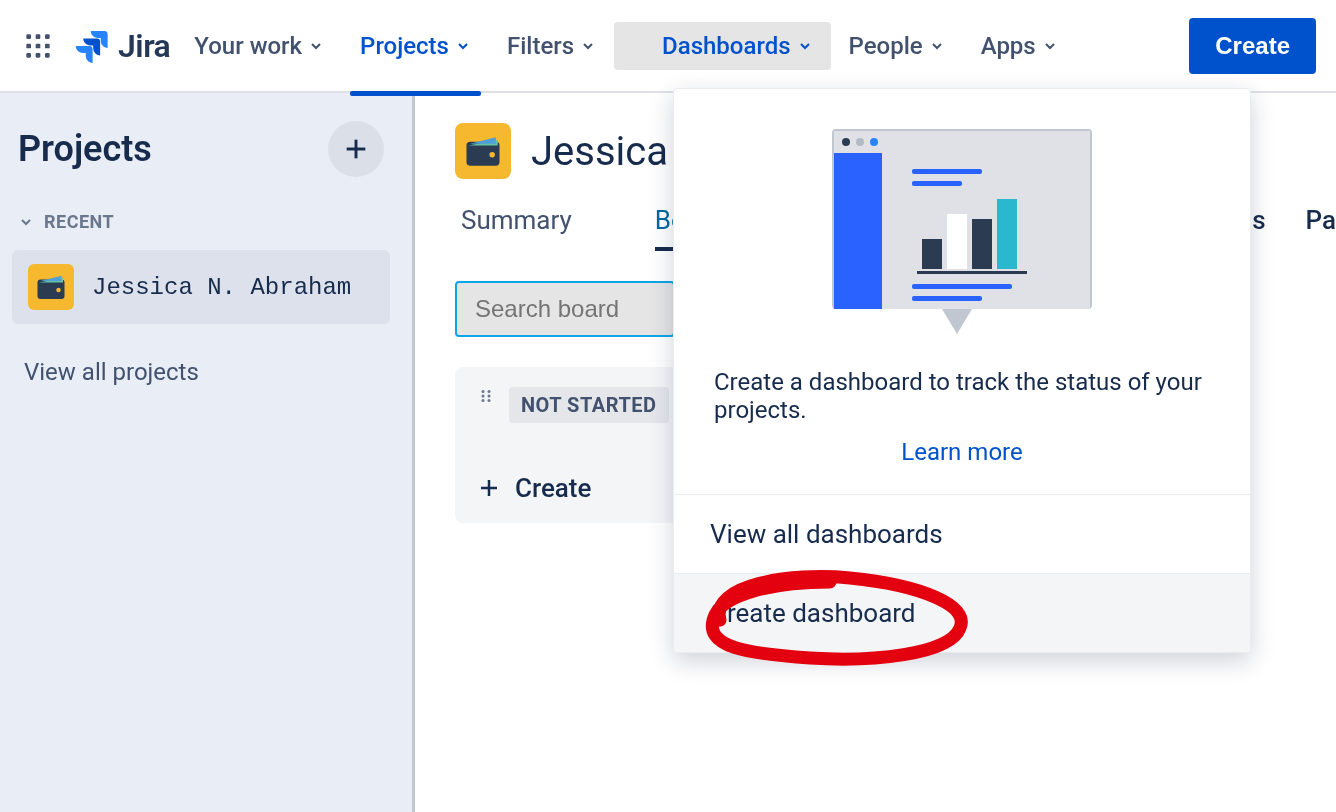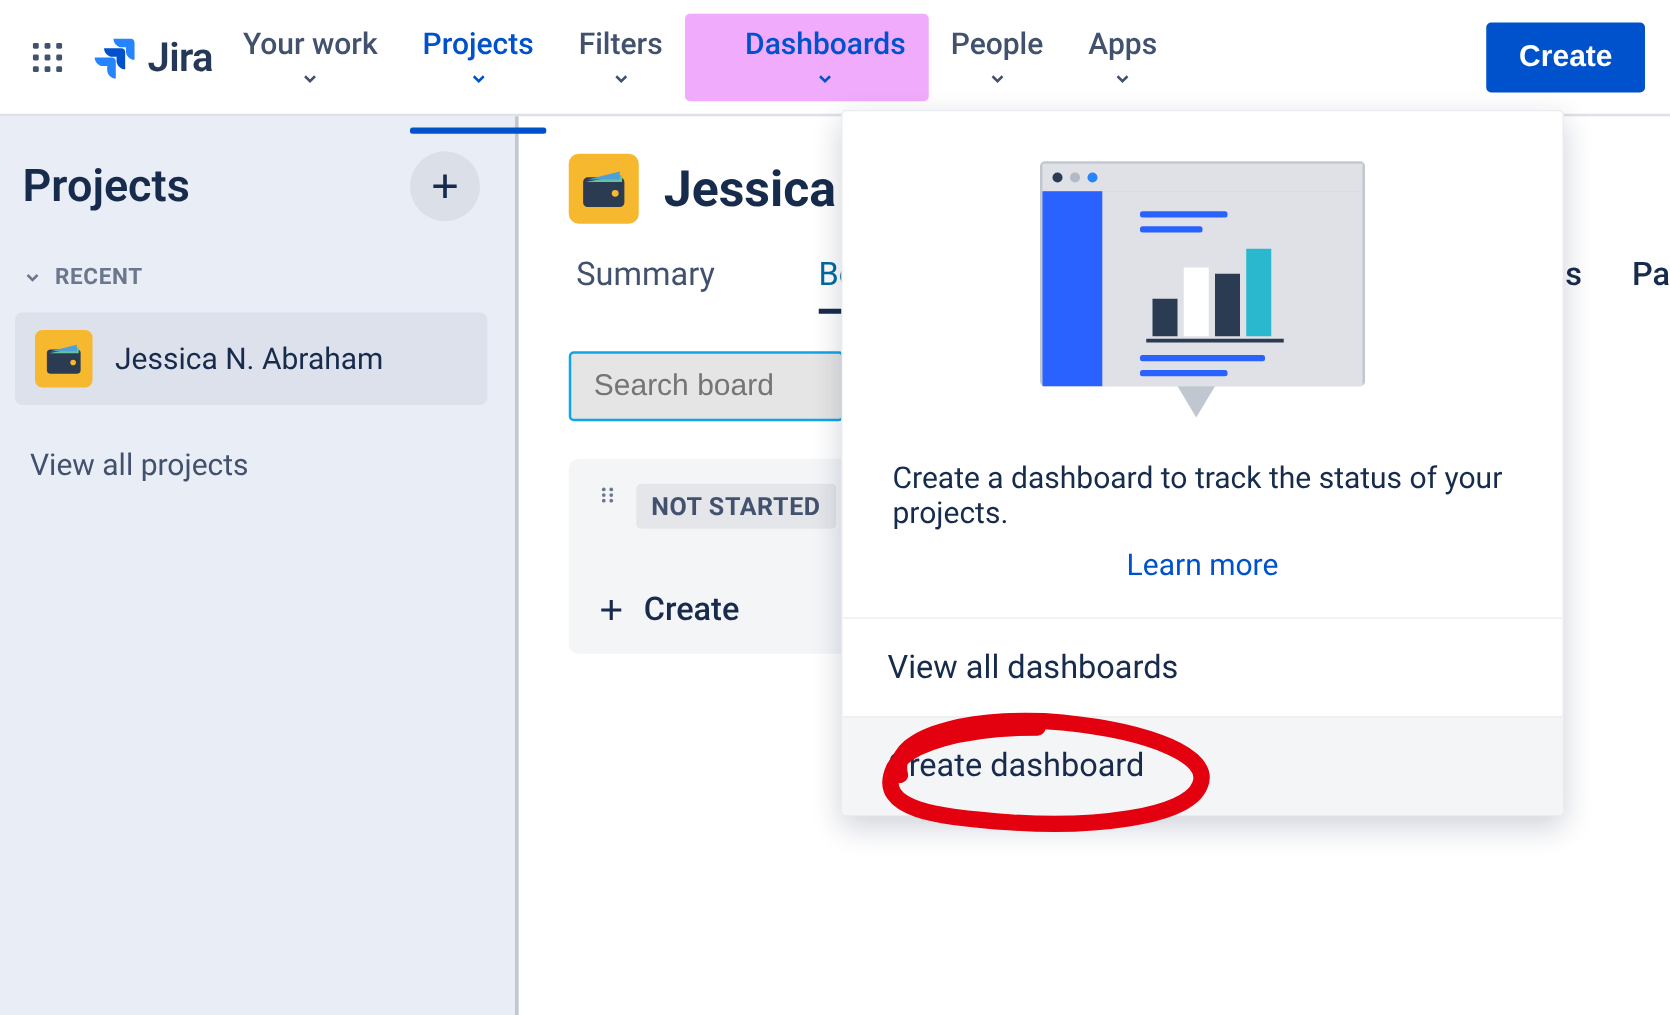--- a/index.html
+++ b/index.html
@@ -34,28 +34,27 @@
   .jira-logo-text { font-size:32px; font-weight:600; color:#253858; letter-spacing:-0.5px;}
   .nav-items { display:flex; align-items:center; gap:0; }
   .nav-item {
     display:flex; align-items:center; gap:6px;
     padding: 10px 18px;
     font-size:24px; font-weight:500;
     color:#42526E;
     cursor:pointer;
     border-radius:4px;
     position:relative;
-    flex-direction:column;
   }
   .nav-item.active { color:#0052CC; }
   .nav-item.active::after {
     content:""; position:absolute; left:8px; right:8px; bottom:-26px;
     height:5px; background:#0052CC; border-radius:2px;
   }
-  .nav-item.opened { background:#f0abfc; color:#0052CC;padding-left:48px; }
+  .nav-item.opened { background:#e5e5e5; color:#0052CC;padding-left:48px; }
   .nav-chevron { width:16px; height:16px; }
   .create-btn {
     margin-left:auto;
     background:#0052CC; color:#fff;
     font-size:24px; font-weight:600;
     padding:14px 26px; border:none; border-radius:4px;
     cursor:pointer;
   }
   
   .body-wrap { display:flex; height:calc(100% - 93px); background:#E9EDF6; }
@@ -70,35 +69,36 @@
     display:flex; align-items:center; justify-content:center; cursor:pointer;
   }
   .add-circle svg { width:28px; height:28px; stroke:#172B4D; }
   .recent-header { display:flex; align-items:center; gap:10px; padding:8px 10px; color:#6B778C; font-size:18px; font-weight:700; letter-spacing:0.5px;}
   .recent-header svg{ width:16px; height:16px;}
   .proj-item {
     display:flex; align-items:center; gap:18px;
     background:#DCE1EC; border-radius:6px;
     padding:14px 16px; margin:10px 4px;
     cursor:pointer;
+    font-family:Liberation Mono, monospace;
   }
   .proj-icon {
     width:46px;height:46px;border-radius:6px;background:#F5B82E;
     display:flex;align-items:center;justify-content:center;position:relative;overflow:hidden;
   }
   .proj-name { font-size:24px; color:#172B4D; }
   .view-all { padding:24px 16px; font-size:24px; color:#42526E; cursor:pointer;}
   
   .main { flex:1; padding:30px 0 0 40px; background:#fff; border-top-left-radius:0; overflow:hidden;}
   .main-header{ display:flex; align-items:center; gap:20px; padding-bottom:10px;}
   .main-proj-icon {
     width:56px;height:56px;border-radius:8px;background:#F5B82E;
     display:flex;align-items:center;justify-content:center;overflow:hidden;
   }
-  .main-title{ font-size:40px; font-weight:700; color:#172B4D;}
+  .main-title{ font-size:40px; font-weight:400; color:#172B4D;}
   .main-tabs{ display:flex; gap:40px; padding:16px 0 0 6px; font-size:26px;}
   .tab{ padding-bottom:12px; color:#42526E; cursor:pointer; font-weight:400;}
   .tab.active{ color:#0369a1; border-bottom:4px solid #172B4D;margin-left:43px; }
   .tabs-cut { color:#172B4D; font-weight:500;}
   .tabs-right{ margin-left:auto; display:flex; gap:40px;}
   .search-wrap{ margin:30px 0 30px 0; }
   .search-input{
     width:220px; height:56px; border:2px solid #0ea5e9; background:#e5e5e5;
     font-size:24px; padding:0 18px; border-radius:4px; color:#6B778C;
   }

